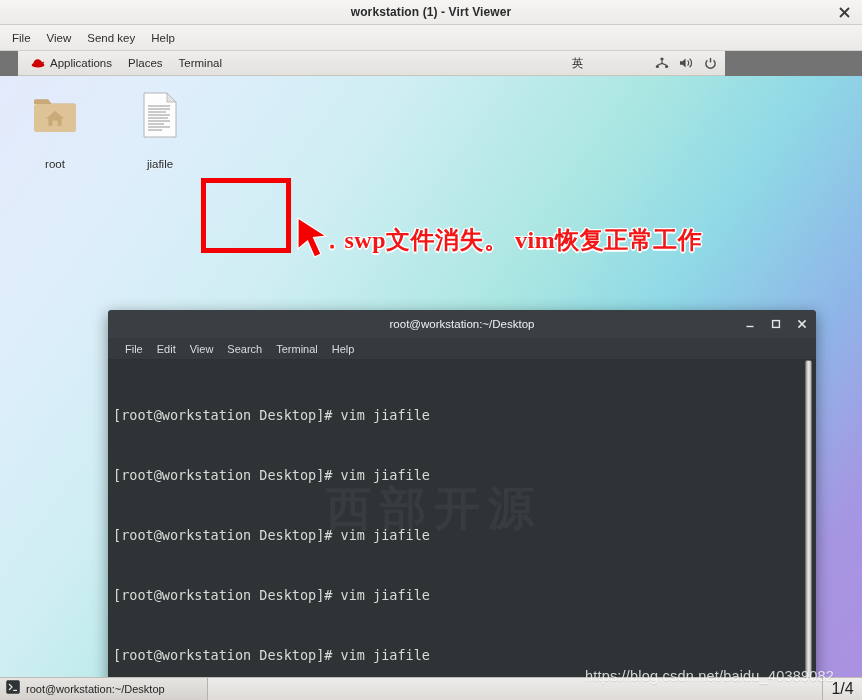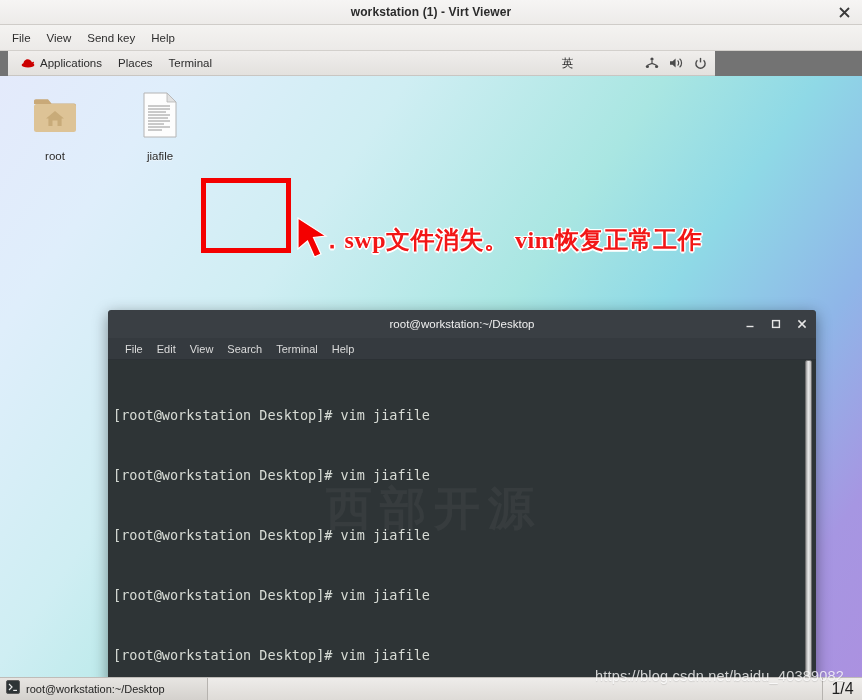--- a/index.html
+++ b/index.html
@@ -45,21 +45,21 @@
     display: flex; align-items: center;
     padding-left: 4px;
   }
   .vv-menubar .mi {
     font-size: 11.5px; color: #2e2e2e;
     padding: 3px 8px; cursor: pointer; white-space: nowrap;
   }
 
   
   .gn-panel {
-    position: absolute; left: 8px; top: 51px;
+    position: absolute; left: 18px; top: 51px;
     width: 707px; height: 25px;
     background: linear-gradient(to bottom, #f0eeec 0%, #e3e1de 100%);
     border-bottom: 1px solid #c9c6c2;
     display: flex; align-items: center;
   }
   .gn-left { display: flex; align-items: center; padding-left: 6px; gap: 2px; }
   .gn-item {
     font-size: 11.5px; color: #2b2b2b;
     padding: 3px 7px; cursor: pointer; white-space: nowrap;
     display: flex; align-items: center; gap: 5px;
@@ -94,21 +94,21 @@
 
   
   .dicon {
     position: absolute;
     width: 74px;
     text-align: center;
     cursor: pointer;
   }
   .dicon .glyph { height: 50px; display:flex; align-items:flex-end; justify-content:center;}
   .dicon .lbl {
-    margin-top: 12px;
+    margin-top: 20px;
     font-size: 11.5px; color: #2a2a2a;
     text-shadow: 0 1px 1px rgba(255,255,255,0.65);
   }
 
   
   .red-rect {
     position: absolute;
     left: 201px; top: 102px;
     width: 90px; height: 75px;
     border: 5px solid #f40000;
@@ -231,21 +231,21 @@
     display: flex; align-items: center; justify-content: center;
     font-size: 16px; color: #1f1f1f;
     background: linear-gradient(to bottom, #f0eeec 0%, #e0ddd9 100%);
     border-left: 1px solid #b6b3af;
     cursor: pointer;
   }
 
   
   .csdn-wm {
     position: absolute;
-    right: 18px; top: 668px;
+    right: 28px; top: 668px;
     font-size: 14.5px;
     color: rgba(255,255,255,0.78);
     font-family: "Liberation Sans", sans-serif;
     letter-spacing: 0.2px;
     pointer-events: none;
     z-index: 5;
     text-shadow: 0 1px 1px rgba(0,0,0,0.12);
   }
 </style>
 </head>

